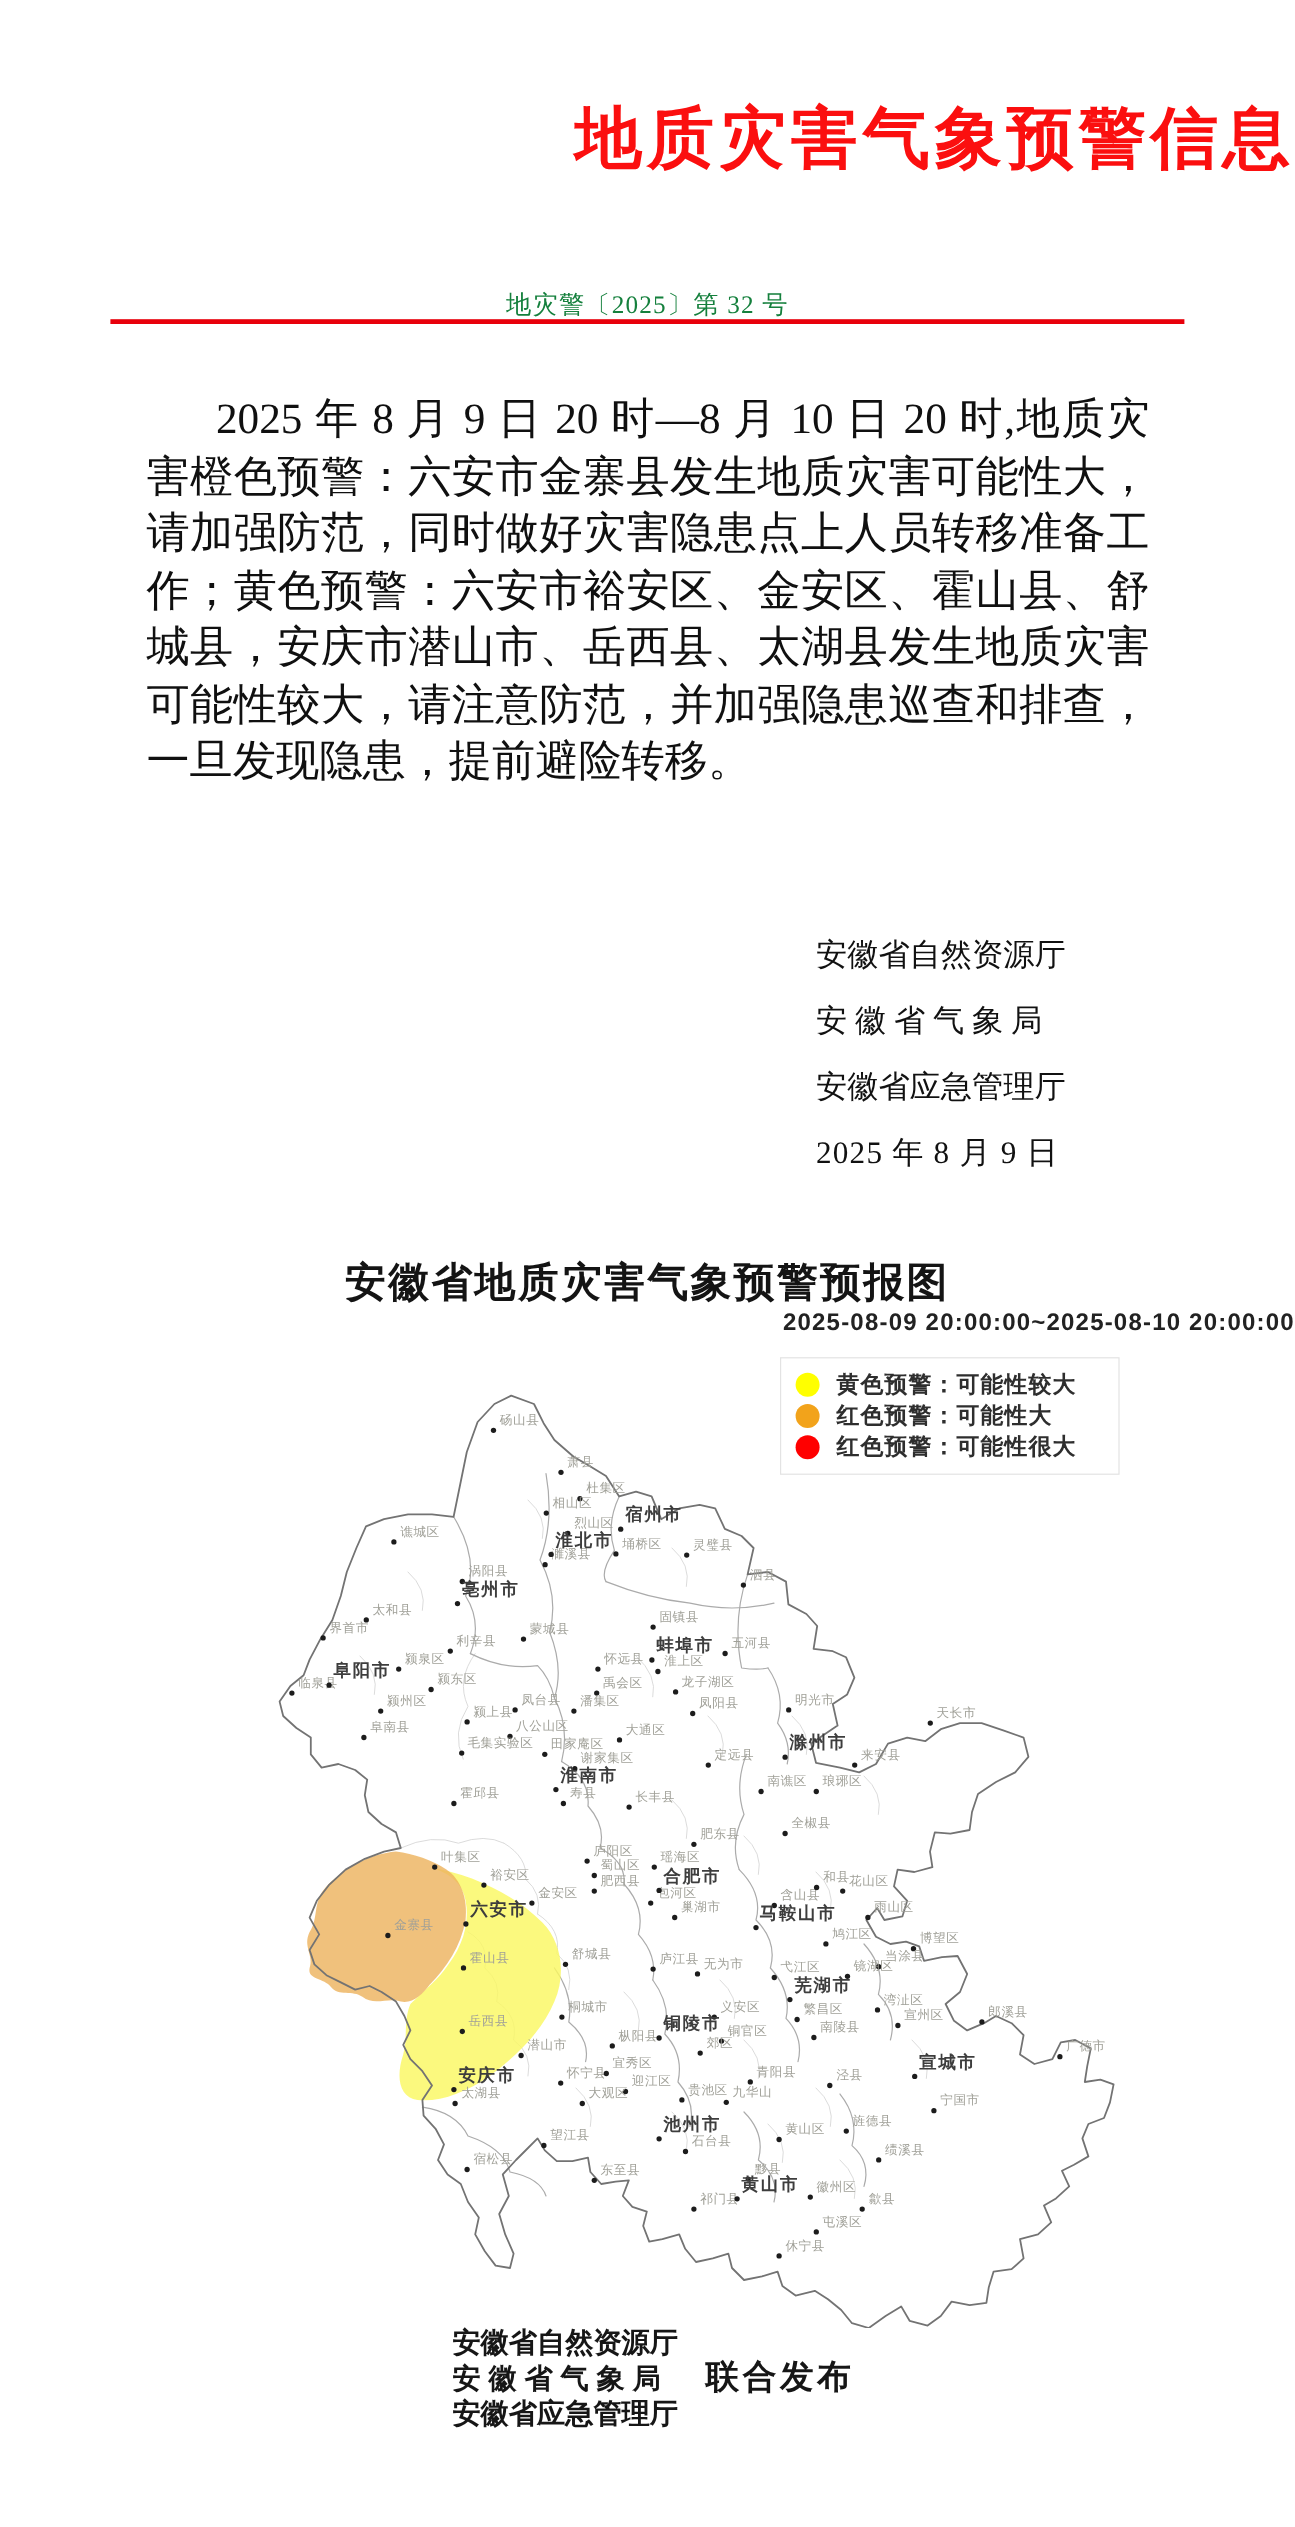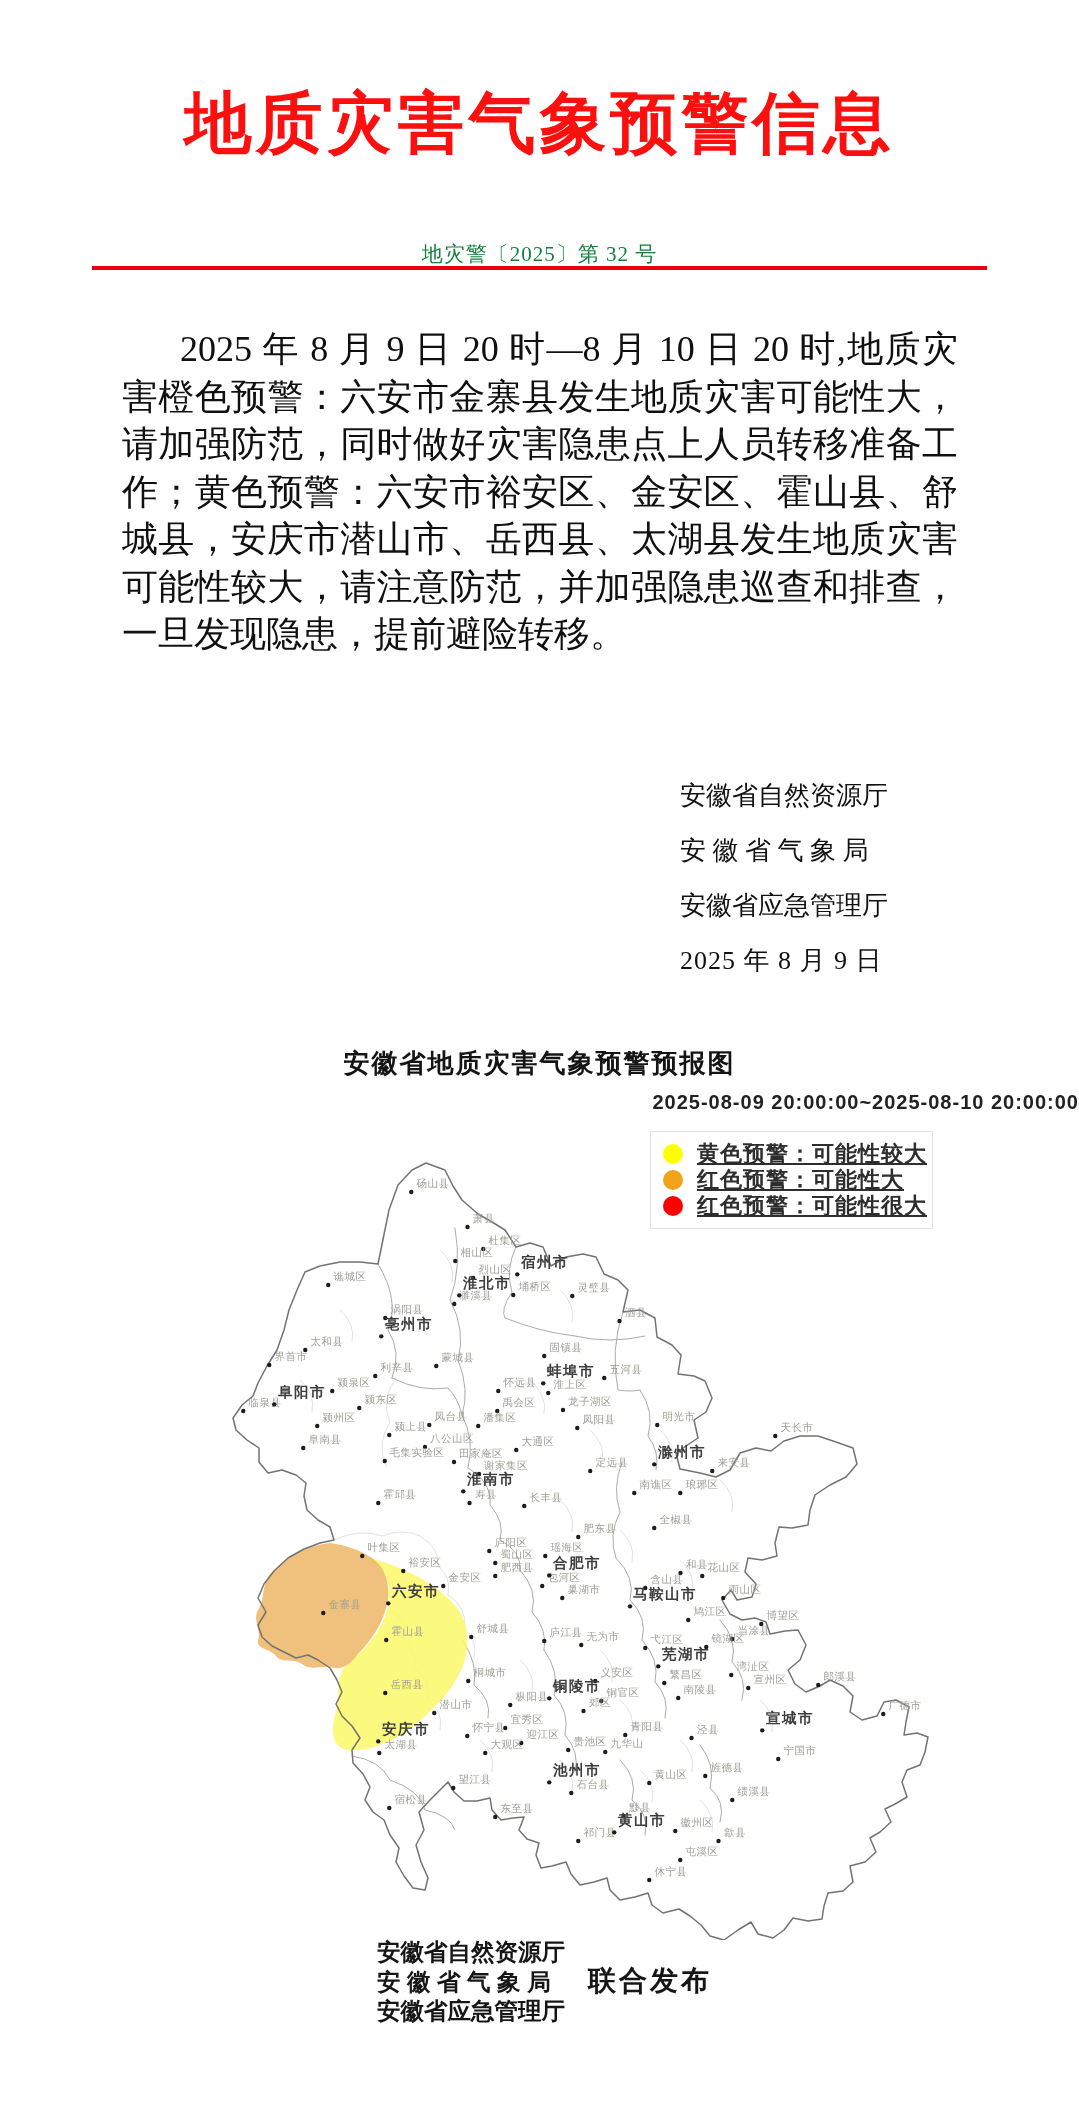--- a/index.html
+++ b/index.html
@@ -1,47 +1,47 @@
 <!DOCTYPE html>
 <html><head>
 <meta charset="utf-8">
 <style>
   html,body{margin:0;padding:0;background:#ffffff;}
   .page{position:relative;width:1079px;height:2106px;background:#fff;margin:0 auto;overflow:hidden;
         font-family:"Liberation Serif","DejaVu Serif",serif;}
-  .doc-title{position:absolute;top:78px;left:0;width:100%;text-align:center;
-             font-size:67px;font-weight:bold;letter-spacing:4px;color:#fb0f0f;}
+  .doc-title{position:absolute;top:78px;left:0;width:100%;text-align:right;
+             font-size:56px;font-weight:bold;letter-spacing:4px;color:#fb0f0f;}
   .doc-number{position:absolute;top:240px;left:0;width:100%;text-align:center;
               font-size:21px;color:#15803d;letter-spacing:1px;}
   .red-rule{position:absolute;top:266px;left:92px;width:895px;height:4px;background:#e8000b;}
   .doc-body{position:absolute;top:326px;left:122px;width:836px;font-size:36px;line-height:47.5px;
             color:#101010;text-align:justify;text-indent:58px;}
   .sig-block{position:absolute;top:768px;left:680px;font-size:26px;line-height:55px;color:#111;}
   .sig-line{white-space:pre;}
   .sig-date{margin-left:0;letter-spacing:1px;}
   .map-title{position:absolute;top:1046px;left:0;width:100%;text-align:center;
              font-family:Liberation Sans, sans-serif;
-             font-size:26px;font-weight:bold;letter-spacing:2px;color:#141414;}
+             font-size:34px;font-weight:bold;letter-spacing:2px;color:#141414;}
   .map-subtitle{position:absolute;top:1091px;left:0;width:100%;text-align:right;
              font-family:"Liberation Sans","DejaVu Sans",sans-serif;
              font-size:20px;font-weight:bold;letter-spacing:1px;color:#222;}
   .map-svg{position:absolute;top:1125px;left:140px;width:820px;height:815px;}
   .outline{fill:none;stroke:#737373;stroke-width:1.5;stroke-linejoin:round;stroke-linecap:round;}
   .pref{fill:none;stroke:#ababab;stroke-width:1;stroke-linejoin:round;stroke-linecap:round;}
   .cnty{fill:none;stroke:#d9d9d9;stroke-width:0.8;stroke-linecap:round;}
   .blob{opacity:0.82;stroke:none;}
   .county{font:10.5px "Liberation Sans","DejaVu Sans",sans-serif;fill:#a0a098;letter-spacing:0.5px;}
   .city{font:bold 14.5px "Liberation Sans","DejaVu Sans",sans-serif;fill:#3d3d3d;letter-spacing:1.5px;}
   .map-dot{fill:#1c1c1c;}
   .legend{position:absolute;top:1131px;left:650px;width:283px;background:#fff;
           border:1px solid #e3e3e3;padding:8px 0 8px 12px;box-sizing:border-box;}
   .legend-row{display:flex;align-items:center;height:24px;margin:2px 0;}
   .legend-dot{width:20px;height:20px;border-radius:50%;margin-right:14px;flex:0 0 auto;}
   .legend-label{font-family:"Liberation Sans","DejaVu Sans",sans-serif;
-                font-size:22px;font-weight:bold;color:#2e2e2e;letter-spacing:1px;white-space:nowrap;text-decoration:underline;}
+                font-size:19px;font-weight:bold;color:#2e2e2e;letter-spacing:1px;white-space:nowrap;}
   .footer-agencies{position:absolute;top:1938px;left:377px;
                    font-family:"Liberation Sans","DejaVu Sans",sans-serif;
                    font-size:23.5px;font-weight:bold;line-height:29.5px;color:#161616;}
   .footer-agency{white-space:pre;}
   .joint-label{position:absolute;top:1962px;left:588px;
                font-family:"Liberation Sans","DejaVu Sans",sans-serif;
                font-size:28px;font-weight:bold;letter-spacing:3px;color:#161616;}
 </style>
 </head>
 <body>

